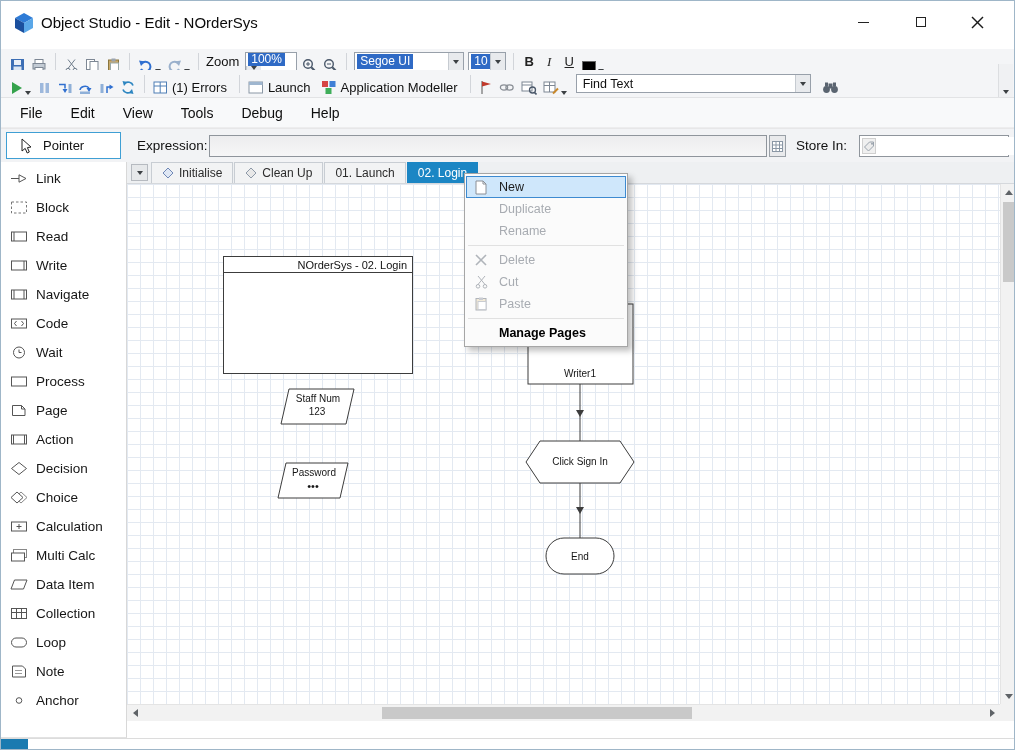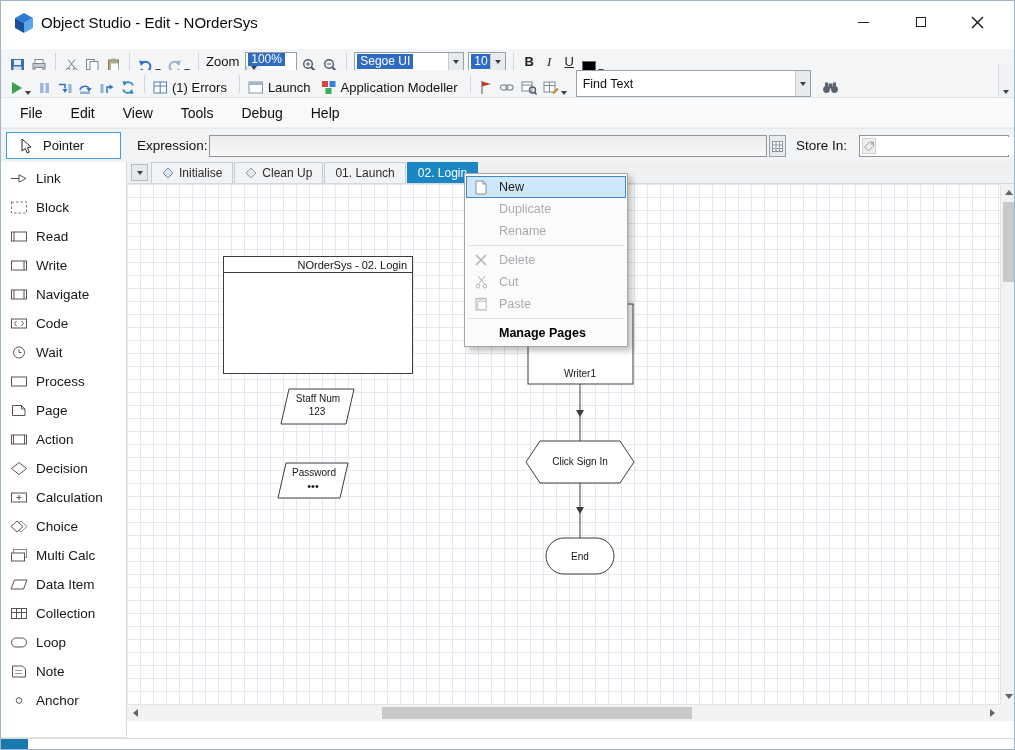--- a/index.html
+++ b/index.html
@@ -24,21 +24,21 @@
   .tbtn { display:flex; align-items:flex-end; gap:2px; padding:0 3px; height:22px; flex:0 0 auto; }
   .tb-label { font-size:13px; margin:0 4px 0 2px; color:#111; }
   .caret { width:0; height:0; border-left:3px solid transparent; border-right:3px solid transparent; border-top:4px solid #3c4043; display:inline-block; }
   .combo { height:19px; border:1px solid #98a0aa; background:#fff; display:flex; align-items:stretch; flex:0 0 auto; margin:0 2px; }
   .combo-body { flex:1; display:flex; align-items:center; padding-left:2px; overflow:hidden; }
   .combo-sel { background:#2f6ac5; color:#fff; font-size:12px; line-height:15px; padding:0 3px; white-space:nowrap; }
   .combo-arrow { width:15px; background:#e8eaed; border-left:1px solid #c6cbd1; display:flex; align-items:center; justify-content:center; }
   .zoom-combo { width:52px;flex-direction:column; }
   .font-combo { width:110px; }
   .size-combo { width:38px; }
-  .find-combo { width:235px; height:27px; margin-left:6px; }
+  .find-combo { width:235px; height:19px; margin-left:6px; }
   .combo-input { border:none; outline:none; width:100%; font-size:12.5px; font-family:"Liberation Sans",sans-serif; padding-left:4px; background:transparent; color:#111; }
   .fmt-btn { width:20px; height:20px; display:flex; align-items:center; justify-content:center; font-size:13px; color:#222; }
   .fmt-btn.bold { font-weight:bold; }
   .fmt-btn.italic { font-style:italic; font-family:"Liberation Serif", serif; }
   .fmt-btn.underline { text-decoration:underline; }
   .color-swatch { width:14px; height:12px; background:#000; border:1px solid #666; display:inline-block; }
   .tb-overflow { position:absolute; right:1px; top:63px; width:15px; height:33px; background:#f0f1f3; border-left:1px solid #dcdee1; display:flex; align-items:flex-end; justify-content:center; padding-bottom:3px; }
 
   
   .menubar { position:absolute; top:97px; left:0; width:100%; height:30px; background:#f8f9fa; border-bottom:1px solid #ededee; display:flex; align-items:center; padding-left:5px; }
@@ -494,35 +494,35 @@
       <span class="ticon">
           <svg width="18" height="15">
             <polygon points="9,1.5 16.5,7.5 9,13.5 1.5,7.5" fill="#fff" stroke="#555"></polygon>
           </svg>
         </span>
       <span>Decision</span>
     </div>
     <div class="tool-item">
       <span class="ticon">
           <svg width="18" height="15">
+            <polygon points="11,2 17,7.5 11,13 5,7.5" fill="#fff" stroke="#888"></polygon>
+            <polygon points="7,2 13,7.5 7,13 1,7.5" fill="#fff" stroke="#555"></polygon>
+          </svg>
+        </span>
+      <span>Choice</span>
+    </div>
+    <div class="tool-item">
+      <span class="ticon">
+          <svg width="18" height="15">
             <rect x="1.5" y="3" width="15" height="9" fill="#fff" stroke="#555"></rect>
             <line x1="9" y1="5" x2="9" y2="10" stroke="#555"></line>
             <line x1="6.5" y1="7.5" x2="11.5" y2="7.5" stroke="#555"></line>
           </svg>
         </span>
       <span>Calculation</span>
-    </div>
-    <div class="tool-item">
-      <span class="ticon">
-          <svg width="18" height="15">
-            <polygon points="11,2 17,7.5 11,13 5,7.5" fill="#fff" stroke="#888"></polygon>
-            <polygon points="7,2 13,7.5 7,13 1,7.5" fill="#fff" stroke="#555"></polygon>
-          </svg>
-        </span>
-      <span>Choice</span>
     </div>
     <div class="tool-item">
       <span class="ticon">
           <svg width="18" height="15">
             <rect x="3.5" y="1.5" width="13" height="8" fill="#fff" stroke="#888"></rect>
             <rect x="1.5" y="5" width="13" height="8" fill="#fff" stroke="#555"></rect>
           </svg>
         </span>
       <span>Multi Calc</span>
     </div>

